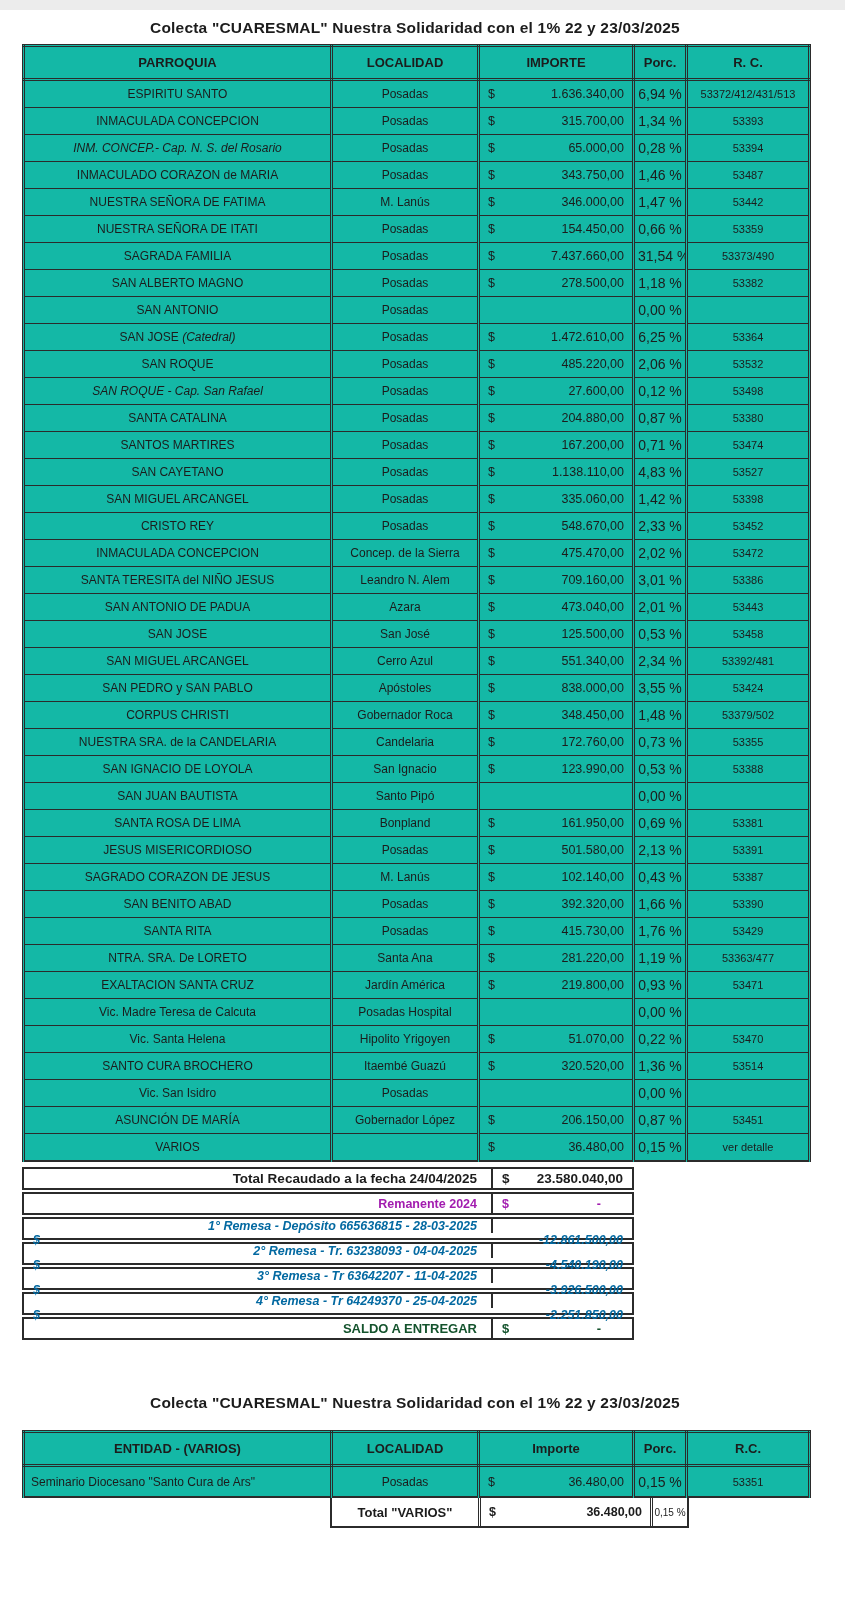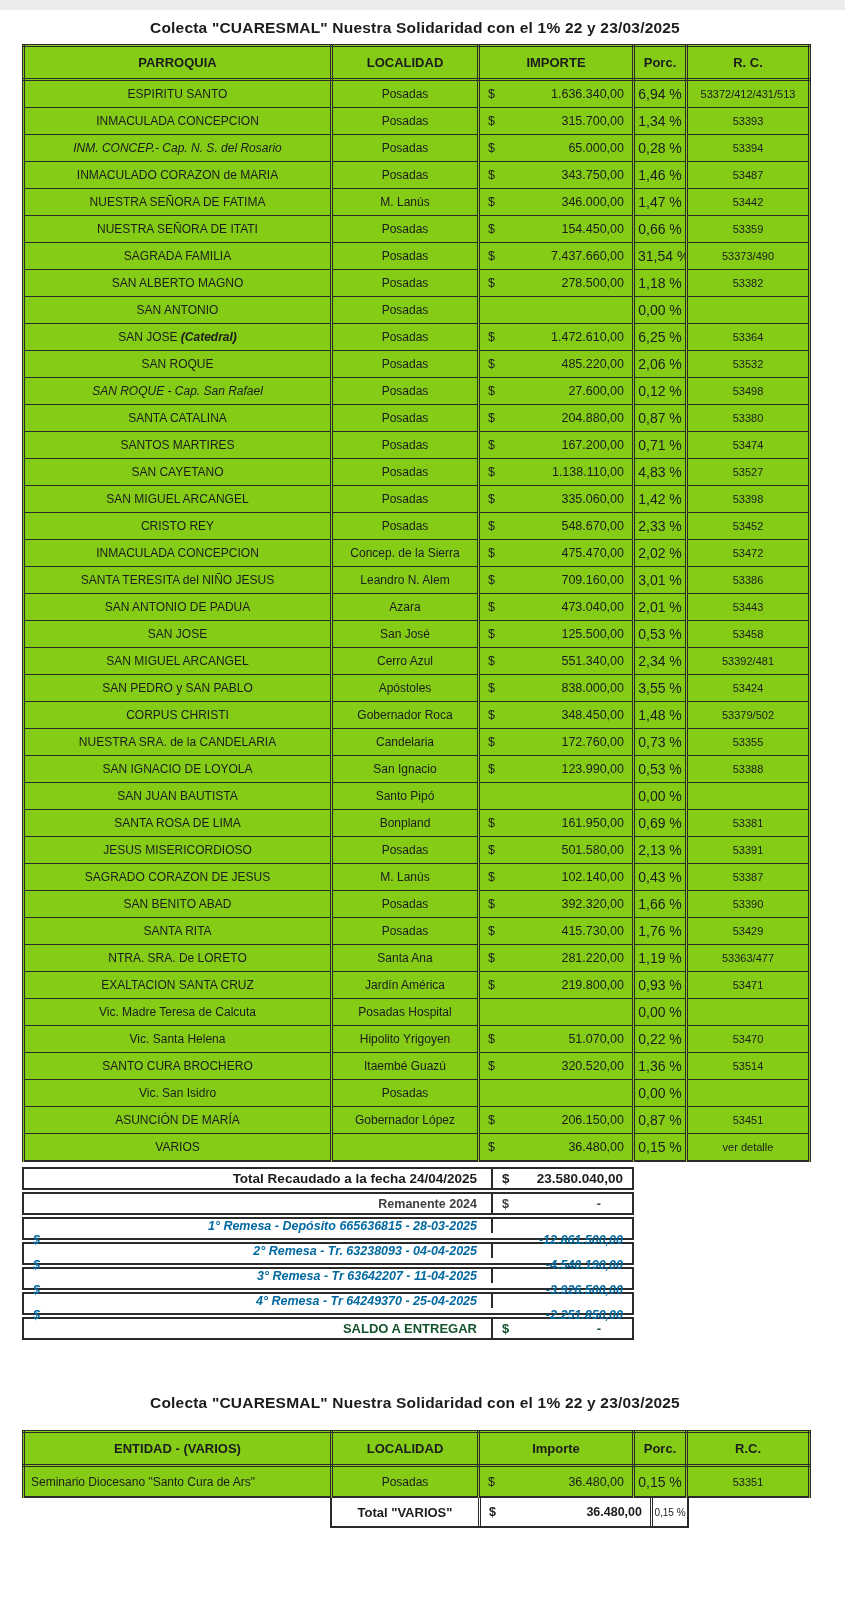--- a/index.html
+++ b/index.html
@@ -2,46 +2,46 @@
 <html><head>
 <meta charset="utf-8">
 <style>
   html,body { margin:0; padding:0; background:#ffffff; }
   body { width:845px; height:1600px; font-family:"Liberation Sans",sans-serif; color:#1c1c1c; overflow:hidden; }
   .topbar { height:10px; background:#ececec; }
   .page { padding-left:22px; }
   .title { width:786px; text-align:center; font-weight:bold; font-size:15.5px; margin:9px 0 7px 0; letter-spacing:0.2px; }
   .title2 { margin-top:54px; margin-bottom:18px; }
 
-  table { border-collapse:collapse; table-layout:fixed; width:786px; background:#84cc16; }
+  table { border-collapse:collapse; table-layout:fixed; width:786px; background:#14b8a6; }
   col.c1{width:308px} col.c2{width:147px} col.c3{width:155px} col.c4{width:53px} col.c5{width:123px}
 
   th { border:3px double #2b2b2b; height:31px; font-size:13px; font-weight:bold; text-align:center; padding:0; }
   td { border-left:3px double #2b2b2b; border-right:3px double #2b2b2b; border-bottom:1px solid #2b2b2b;
        height:26px; text-align:center; font-size:12px; padding:0 3px; white-space:nowrap; overflow:hidden; }
   tbody tr:first-child td { border-top:3px double #2b2b2b; }
   tbody tr:last-child td { border-bottom:2px solid #2b2b2b; }
 
   td.c-imp { text-align:right; padding:0 8px; font-size:12.5px; }
   td.c-imp .cur { float:left; }
   td.c-por { font-size:14px; }
   td.c-rc  { font-size:11px; }
   .it { font-style:italic; }
-  .b  { font-weight:bold;margin-top:8px; }
+  .b  { font-weight:normal;margin-top:8px; }
 
   
   .summary { width:612px; margin-top:5px; }
   .sum-row { display:flex; align-items:stretch; border:2px solid #2b2b2b; height:19px; margin-bottom:2px;
              font-size:12.5px; font-weight:bold; background:#fff; }
   .sum-label { width:453px; border-right:2px solid #2b2b2b; display:flex; align-items:center;
                justify-content:flex-end; padding-right:14px; }
   .sum-val { flex:1; display:flex; align-items:center; justify-content:space-between; padding:0 9px; }
   .sum-val .amt.dash { padding-right:22px; }
   .sum-row.style-total { font-size:13.5px; }
-  .sum-row.style-cyan  { color:#404040; }
+  .sum-row.style-cyan  { color:#a21caf; }
   .sum-row.style-blue  { color:#0369a1;flex-direction:column; }
   .sum-row.style-blue .sum-label, .sum-row.style-blue .sum-val { font-style:italic; }
   .sum-row.style-red   { color:#14532d; font-size:13px; }
 
   
   .varios-wrap { margin-top:0; }
   .varios td { height:29px; }
   .varios td.c-ent { text-align:left; padding-left:6px; }
   .varios-total { display:flex; width:355px; margin-left:308px; border:2px solid #2b2b2b; border-top:none;
                   height:28px; font-weight:bold; background:#fff; }

